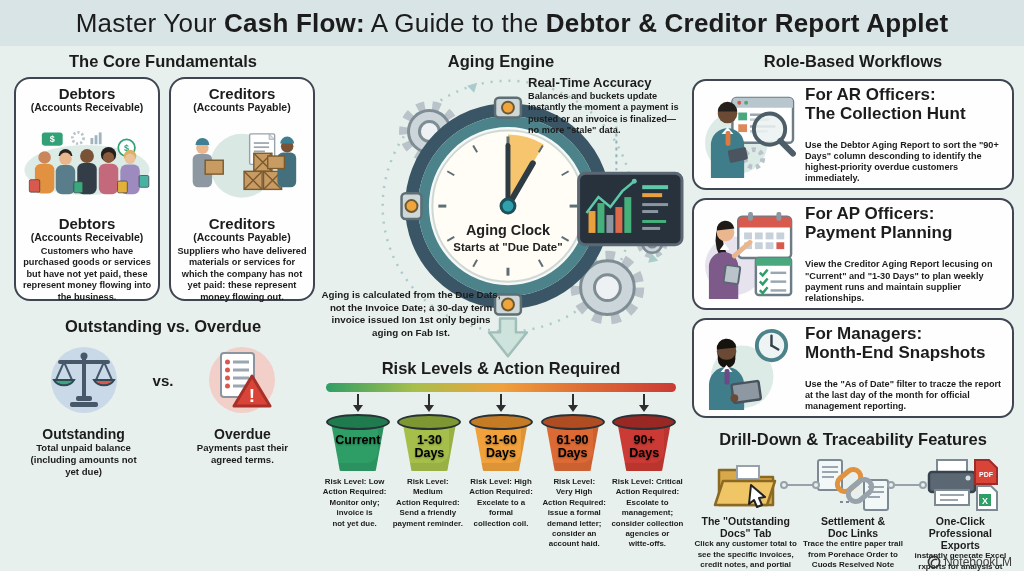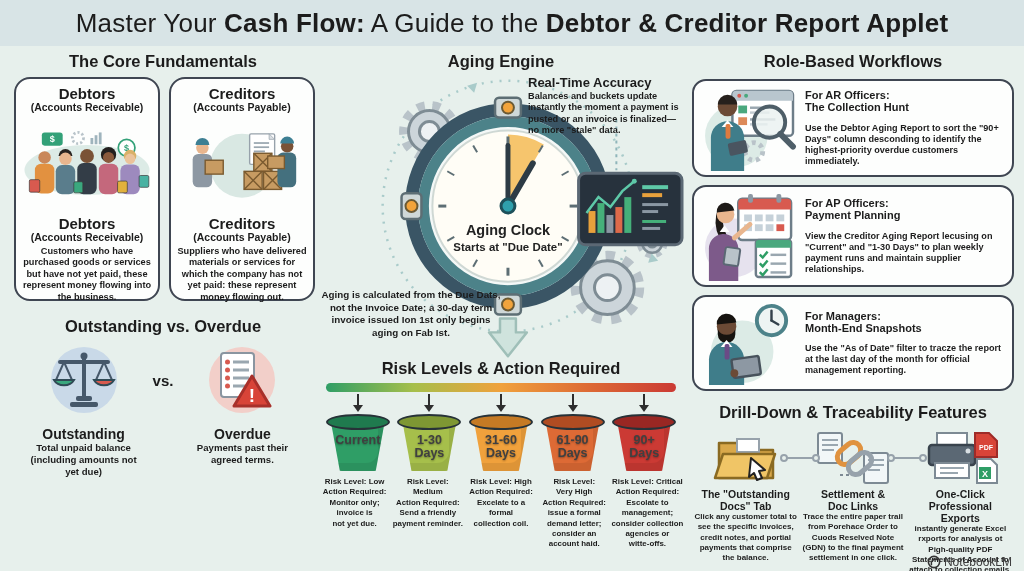--- a/index.html
+++ b/index.html
@@ -40,30 +40,30 @@
   .riskbar{height:9px;border-radius:5px;margin:5px 8px 2px}
   .arrow-row{display:flex;margin:0 4px;height:20px}
   .arrow-cell{flex:1;display:flex;flex-direction:column;align-items:center}
   .stem{width:2px;height:11px;background:#2e2e2e}
   .ahead{width:0;height:0;border-left:5px solid transparent;border-right:5px solid transparent;border-top:7px solid #2e2e2e}
   .bucket-row{display:flex;margin:0 4px}
   .bucket-cell{flex:1;display:flex;justify-content:center}
   .bucket{position:relative;width:64px;height:57px}
   .bucket-body{position:absolute;left:4px;right:4px;top:8px;bottom:0;clip-path:polygon(2% 0,98% 0,82% 100%,18% 100%);border-radius:0 0 12px 12px;box-shadow:inset -8px -8px 0 rgba(0,0,0,.08)}
   .bucket-rim{position:absolute;left:0;right:0;top:0;height:16px;border-radius:50%;border:2.5px solid #273238;box-sizing:border-box}
-  .bucket-label{position:absolute;left:0;right:0;top:20px;text-align:center;color:#404040;font-weight:700;font-size:12.5px;line-height:1.08;white-space:pre-line;text-shadow:0 1px 2px rgba(0,0,0,.35)}
+  .bucket-label{position:absolute;left:0;right:0;top:20px;text-align:center;color:#000000;font-weight:700;font-size:12.5px;line-height:1.08;white-space:pre-line;text-shadow:0 1px 2px rgba(0,0,0,.35)}
   .caption-row{display:flex;margin:6px 0 0}
   .caption{flex:1;text-align:center;font-size:7.9px;font-weight:700;line-height:1.32;white-space:pre-line}
 
   
   .wf-card{display:flex;align-items:center;gap:4px;background:#fdfefd;border:2px solid #3f4652;border-radius:14px;padding:4px 7px 4px 5px;box-sizing:border-box;margin-top:8px}
   .wf-illus{flex:0 0 102px}
   .wf-text{flex:1}
-  .wf-title{font-size:11px;font-weight:700;line-height:1.12;white-space:pre-line}
-  .wf-desc{font-size:9.1px;font-weight:600;line-height:1.22;margin-top:9px}
+  .wf-title{font-size:17px;font-weight:700;line-height:1.12;white-space:pre-line}
+  .wf-desc{font-size:9.1px;font-weight:600;line-height:1.22;margin-top:17px}
   .trace-h{margin-top:12px}
   .feat-row{display:flex;margin-top:5px;position:relative}
   .feat{flex:1;text-align:center;padding:0 2px}
   .feat-icon{height:58px;display:flex;align-items:flex-end;justify-content:center}
   .feat-title{font-size:10.5px;font-weight:700;line-height:1.15;white-space:pre-line;margin-top:3px}
   .feat-desc{font-size:8px;font-weight:600;line-height:1.28;margin-top:0}
   .feat-link{position:absolute;top:30px;width:26px;height:2px;background:#97a2ab}
   .feat-link::before,.feat-link::after{content:"";position:absolute;top:-3px;width:8px;height:8px;border-radius:50%;border:2px solid #97a2ab;background:#e7f0ec;box-sizing:border-box}
   .feat-link::before{left:-7px}.feat-link::after{right:-7px}
   .fl1{left:95px}.fl2{left:202px}

